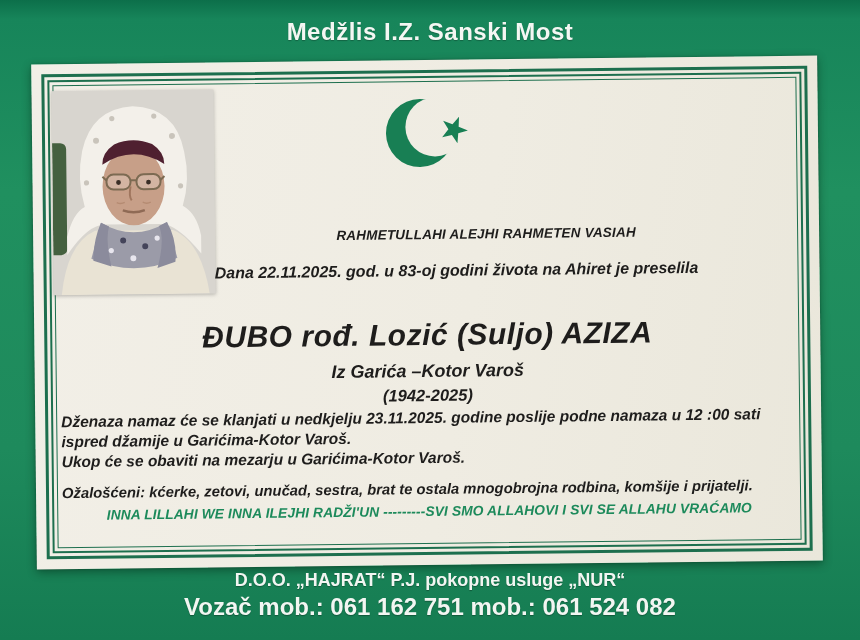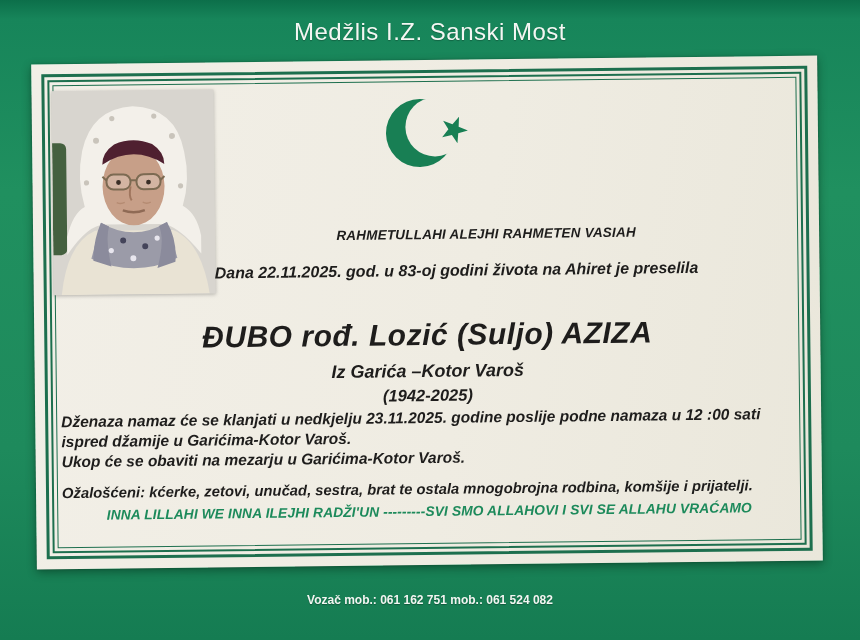--- a/index.html
+++ b/index.html
@@ -6,21 +6,21 @@
   html,body { width:860px; height:640px; overflow:hidden; }
   body {
     font-family:"Liberation Sans", sans-serif;
     width:860px; height:640px; position:relative;
     background:linear-gradient(180deg,#0c6f4a 0%, #17855a 3%, #20905f 30%, #1e8a5c 70%, #157c52 100%);
   }
   .page { position:absolute; inset:0; }
 
   .org-title {
     position:absolute; top:18px; left:0; width:100%;
-    text-align:center; color:#f4f7f3; font-weight:normal;
+    text-align:center; color:#f4f7f3; font-weight:bold;
     font-size:24px; letter-spacing:0.5px;
     text-shadow:0 1px 1px rgba(0,0,0,0.25);
   }
 
   .card {
     position:absolute; left:34px; top:60px; width:786px; height:505px;
     background:linear-gradient(100deg,#f2efe7 0%, #efece2 55%, #eae7db 100%);
     transform:rotate(-0.65deg);
     box-shadow:0 3px 10px rgba(0,30,15,0.45), 0 0 2px rgba(0,0,0,0.3);
   }
@@ -51,21 +51,21 @@
   }
   .burial { top:389px; left:26px; font-size:15.5px; }
   .mourners { top:421px; left:26px; width:742px; font-size:14.8px; white-space:normal; }
   .quote {
     top:444px; left:0; width:100%; text-align:center;
     color:#1d8a5b; font-size:13.8px; letter-spacing:0.1px;
   }
 
   .footer { position:absolute; left:0; width:860px; text-align:center; color:#f2f6f2; font-weight:bold; text-shadow:0 1px 1px rgba(0,0,0,0.3); }
   .footer-company { top:570px; font-size:18px; }
-  .footer-phones  { top:593px; font-size:12px; }
+  .footer-phones  { top:593px; font-size:24px; }
   .footer-email   { top:616px; font-size:17px; }
 </style>
 </head>
 <body>
 
 <div class="page">
 
   <div class="org-title">Medžlis I.Z. Sanski Most</div>
 
   <div class="card">
@@ -126,15 +126,16 @@
     <div class="txt death-line">Dana 22.11.2025. god. u  83-oj godini života na Ahiret je preselila</div>
     <div class="txt deceased-name">ĐUBO rođ. Lozić (Suljo) AZIZA</div>
     <div class="txt origin">Iz Garića –Kotor Varoš</div>
     <div class="txt years">(1942-2025)</div>
     <div class="funeral">Dženaza namaz će se klanjati u  nedkjelju 23.11.2025. godine poslije podne namaza u 12 :00 sati ispred džamije u Garićima-Kotor Varoš.</div>
     <div class="txt burial">Ukop će se obaviti na mezarju u Garićima-Kotor Varoš.</div>
     <div class="txt mourners">Ožalošćeni: kćerke, zetovi, unučad, sestra, brat te ostala mnogobrojna rodbina, komšije i prijatelji.</div>
     <div class="txt quote">INNA LILLAHI WE INNA ILEJHI RADŽI'UN ---------SVI SMO ALLAHOVI I SVI SE ALLAHU VRAĆAMO</div>
   </div>
 
+  <div class="footer footer-company">D.O.O. „HAJRAT“ P.J. pokopne usluge „NUR“</div>
   <div class="footer footer-phones">Vozač mob.: 061 162 751 mob.: 061 524 082</div>
 
 </div>
 
 </body></html>

